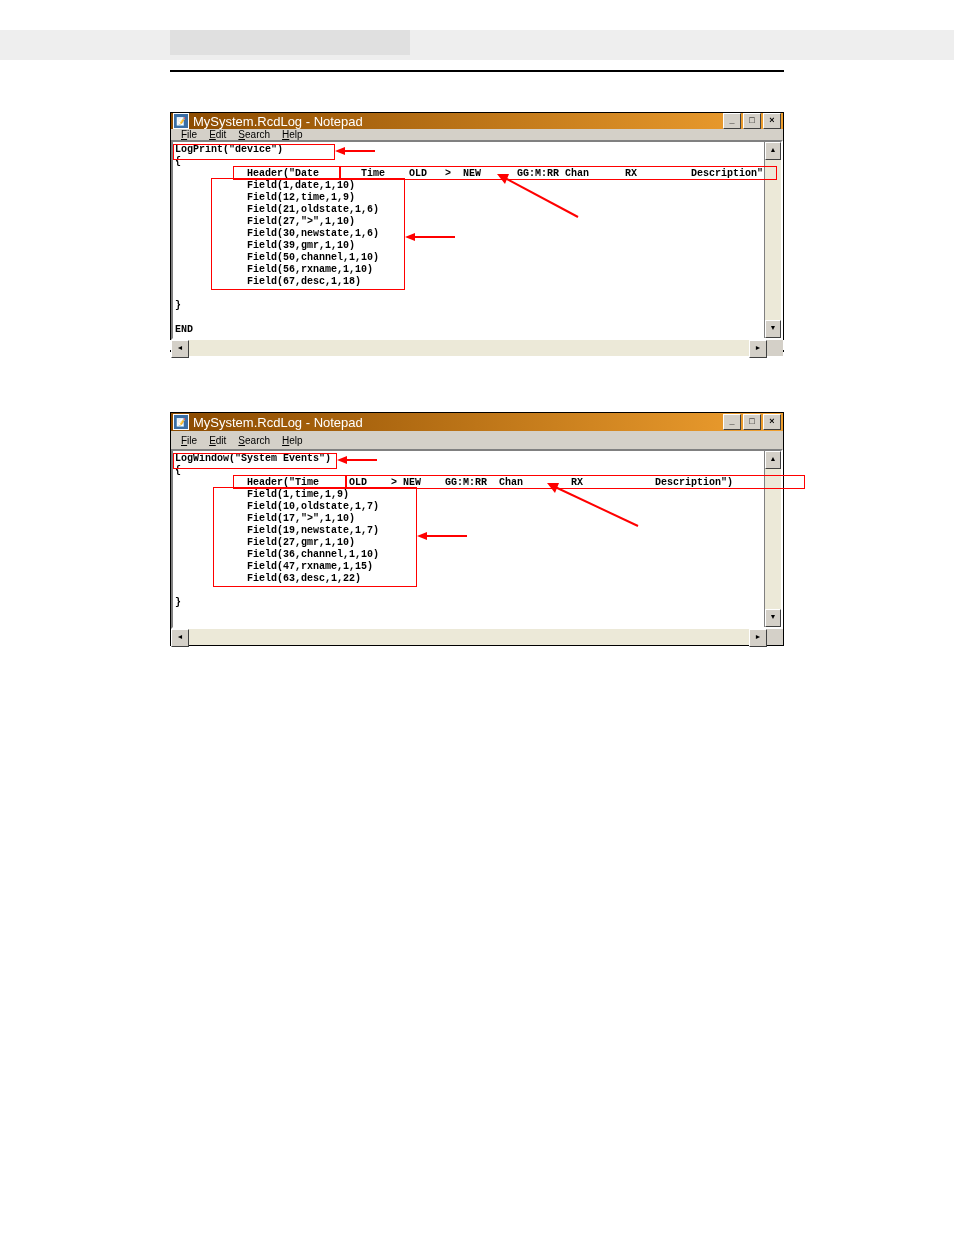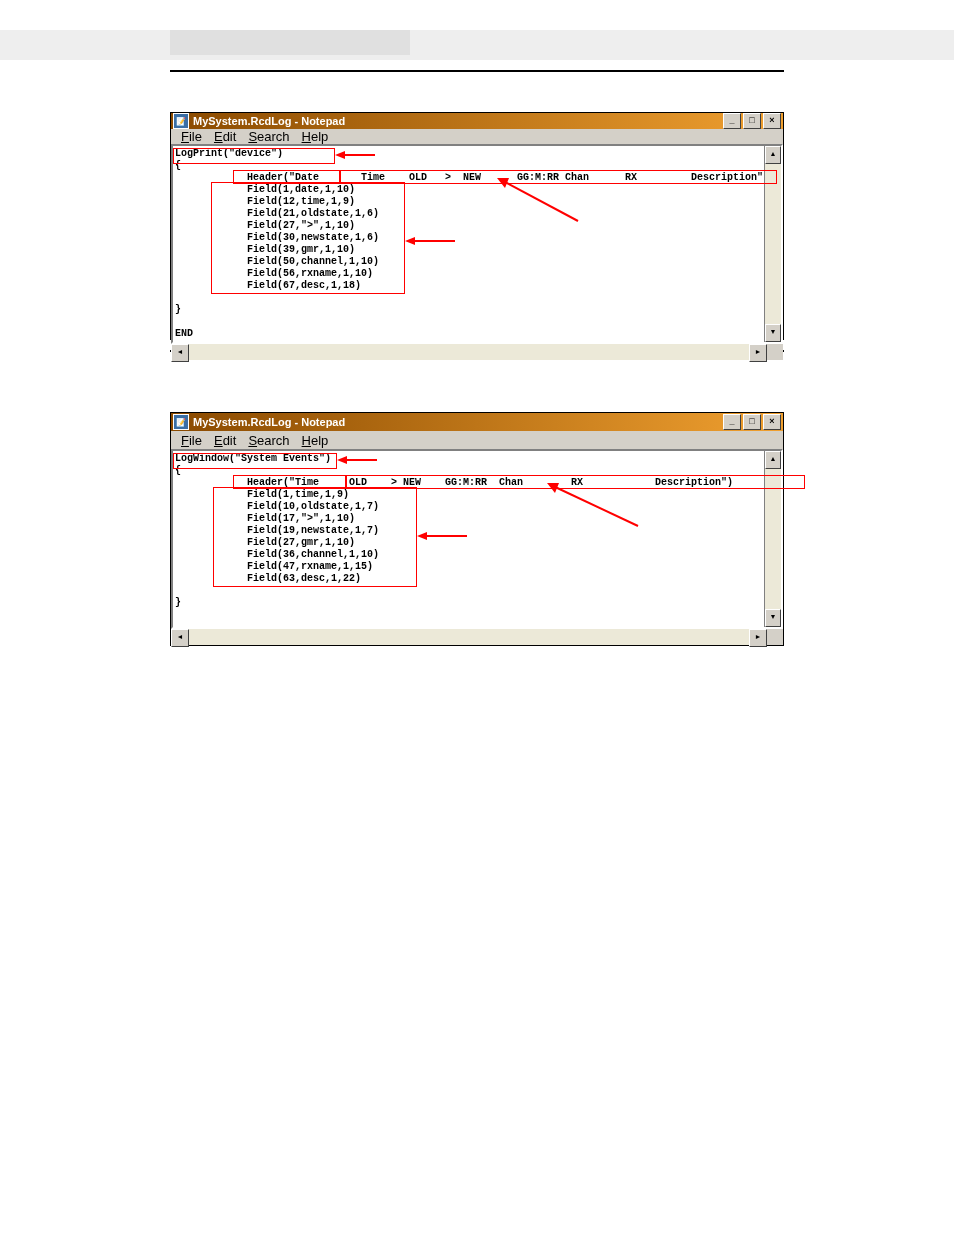--- a/index.html
+++ b/index.html
@@ -52,22 +52,22 @@
     border: 1px solid #fff;
     margin-right: 4px;
     font-size: 8px;
     color: #fff;
     display: flex;
     align-items: center;
     justify-content: center;
   }
   .titlebar-text {
     flex: 1;
-    font-weight: bold;
-    font-size: 11px;
+    font-weight: normal;
+    font-size: 13px;
   }
   .titlebar-btns {
     display: flex;
   }
   .titlebar-btn {
     width: 16px;
     height: 14px;
     background: #d4d0c8;
     border: 1px solid;
     border-color: #fff #404040 #404040 #fff;
@@ -78,21 +78,21 @@
     font-family: Arial;
     font-weight: bold;
     color: #000;
   }
   .menubar {
     background: #d4d0c8;
     height: 18px;
     display: flex;
     align-items: center;
     padding: 0 4px;
-    font-size: 13px;
+    font-size: 10px;
   }
   .menu-item {
     padding: 0 6px;
   }
   .menu-item u {
     text-decoration: underline;
   }
   .content-wrap {
     display: flex;
     flex: 1;

